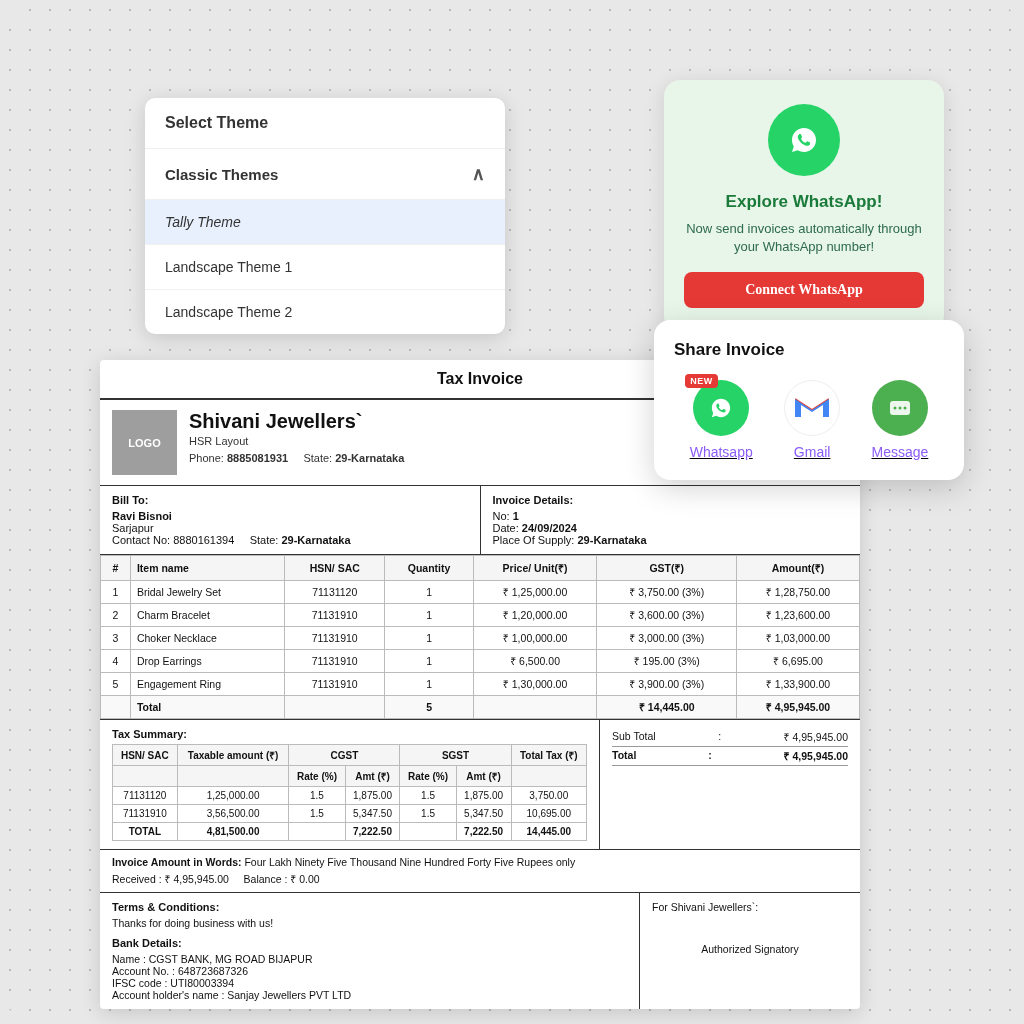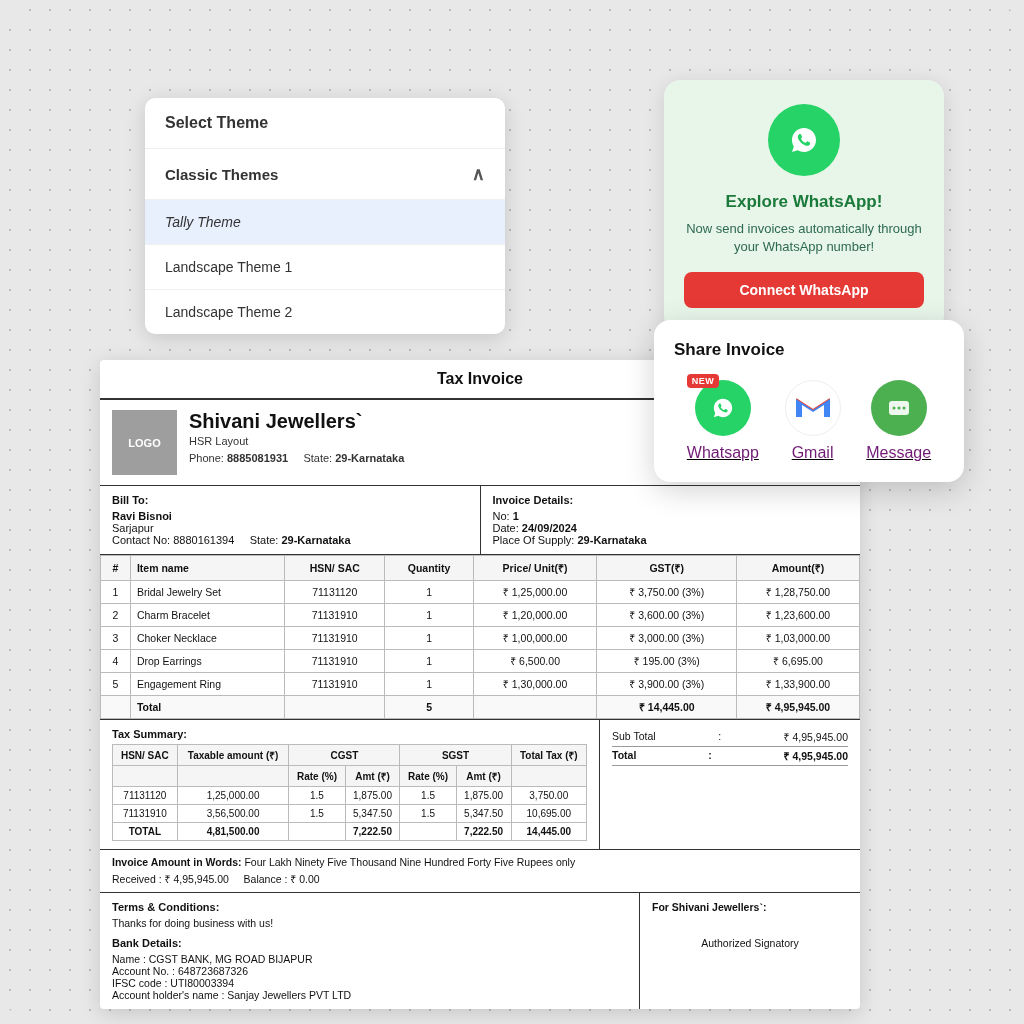--- a/index.html
+++ b/index.html
@@ -109,20 +109,21 @@
     .connect-btn {
       background: #e53935;
       color: white;
       border: none;
       border-radius: 8px;
       padding: 10px 24px;
       font-size: 14px;
       font-weight: 600;
       cursor: pointer;
       width: 100%;
+      font-family: Liberation Serif, serif;
     }
 
     
     .share-panel {
       position: absolute;
       top: 320px;
       right: 60px;
       width: 310px;
       background: white;
       border-radius: 16px;
@@ -171,22 +172,22 @@
       left: -8px;
       background: #e53935;
       color: white;
       font-size: 9px;
       font-weight: 700;
       padding: 2px 5px;
       border-radius: 4px;
       letter-spacing: 0.5px;
     }
     .share-label {
-      font-size: 16px;
-      color: #701a75;
+      font-size: 14px;
+      color: #8b5cf6;
       font-weight: 500;
     }
 
     
     .invoice-wrapper {
       position: absolute;
       top: 360px;
       left: 100px;
       width: 760px;
       background: white;
@@ -561,17 +562,17 @@
       <div>Thanks for doing business with us!</div>
       <div style="margin-top:8px;">
         <div class="section-label">Bank Details:</div>
         <div>Name : CGST BANK, MG ROAD BIJAPUR</div>
         <div>Account No. : 648723687326</div>
         <div>IFSC code : UTI80003394</div>
         <div>Account holder's name : Sanjay Jewellers PVT LTD</div>
       </div>
     </div>
     <div class="signatory-col">
-      <div style="text-align:left;font-weight:700;margin-bottom:24px;">For Shivani Jewellers`:</div>
+      <div style="text-align:left;font-weight:400;margin-bottom:30px;">For Shivani Jewellers`:</div>
       <div style="margin-top:20px;">Authorized Signatory</div>
     </div>
   </div>
 </div>
 
 </body></html>

